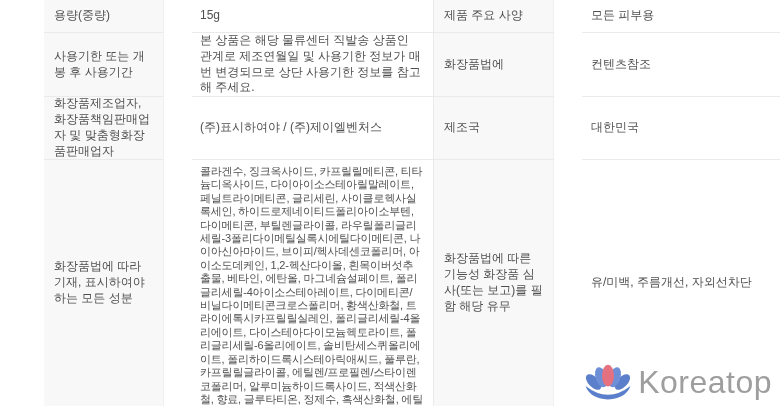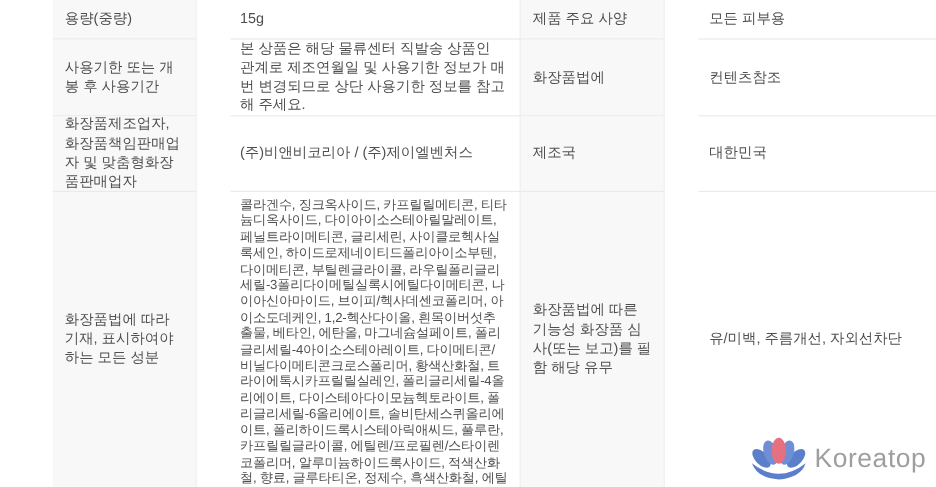--- a/index.html
+++ b/index.html
@@ -42,21 +42,21 @@
     letter-spacing:-0.2px;
   }
   .logo{
     position:absolute;
     right:8px;bottom:5px;
     display:flex;
     align-items:center;
     gap:6px;
   }
   .logo-text{
-    font-size:22px;
+    font-size:32px;
     color:#9e9e9e;
     letter-spacing:0.5px;
     line-height:1;
   }
 </style>
 </head>
 <body>
 
 <div class="page">
   <div class="spec-grid">
@@ -65,21 +65,21 @@
     <div class="cell value mid hline">15g</div>
     <div class="cell label hline">제품 주요 사양</div>
     <div class="cell value right-val hline">모든 피부용</div>
 
     <div class="cell label hline">사용기한 또는 개봉 후 사용기간</div>
     <div class="cell value mid hline">본 상품은 해당 물류센터 직발송 상품인 관계로 제조연월일 및 사용기한 정보가 매번 변경되므로 상단 사용기한 정보를 참고해 주세요.</div>
     <div class="cell label hline">화장품법에</div>
     <div class="cell value right-val hline">컨텐츠참조</div>
 
     <div class="cell label hline">화장품제조업자, 화장품책임판매업자 및 맞춤형화장품판매업자</div>
-    <div class="cell value mid hline">(주)비앤비코리아 / (주)제이엘벤처스</div>
+    <div class="cell value mid hline">(주)표시하여야 / (주)제이엘벤처스</div>
     <div class="cell label hline">제조국</div>
     <div class="cell value right-val hline">대한민국</div>
 
     <div class="cell label">화장품법에 따라 기재, 표시하여야 하는 모든 성분</div>
     <div class="cell value mid ingredients">콜라겐수, 징크옥사이드, 카프릴릴메티콘, 티타늄디옥사이드, 다이아이소스테아릴말레이트, 페닐트라이메티콘, 글리세린, 사이클로헥사실록세인, 하이드로제네이티드폴리아이소부텐, 다이메티콘, 부틸렌글라이콜, 라우릴폴리글리세릴-3폴리다이메틸실록시에틸다이메티콘, 나이아신아마이드, 브이피/헥사데센코폴리머, 아이소도데케인, 1,2-헥산다이올, 흰목이버섯추출물, 베타인, 에탄올, 마그네슘설페이트, 폴리글리세릴-4아이소스테아레이트, 다이메티콘/비닐다이메티콘크로스폴리머, 황색산화철, 트라이에톡시카프릴릴실레인, 폴리글리세릴-4올리에이트, 다이스테아다이모늄헥토라이트, 폴리글리세릴-6올리에이트, 솔비탄세스퀴올리에이트, 폴리하이드록시스테아릭애씨드, 풀루란, 카프릴릴글라이콜, 에틸렌/프로필렌/스타이렌코폴리머, 알루미늄하이드록사이드, 적색산화철, 향료, 글루타티온, 정제수, 흑색산화철, 에틸헥실글리세린, 아데노신, 부틸렌/에틸렌/스타이렌코폴리머, 펜타에리스리틸테트라-다이-t-부틸하이드록시하이드로신나메이트</div>
     <div class="cell label">화장품법에 따른 기능성 화장품 심사(또는 보고)를 필함 해당 유무</div>
     <div class="cell value right-val">유/미백, 주름개선, 자외선차단</div>
 
   </div>
 

